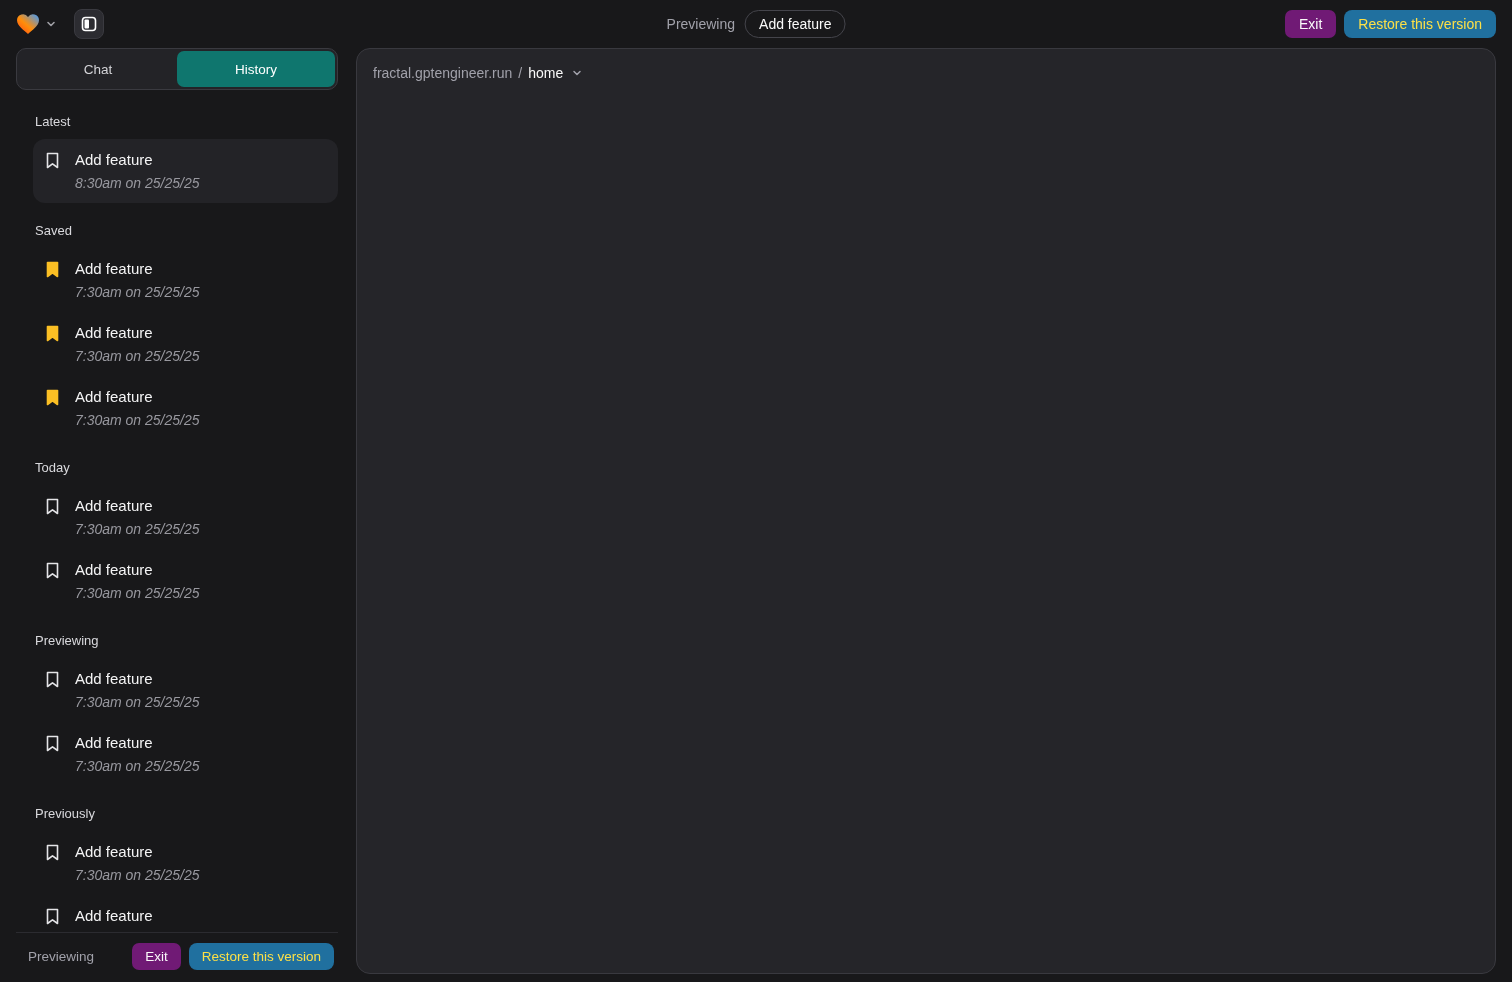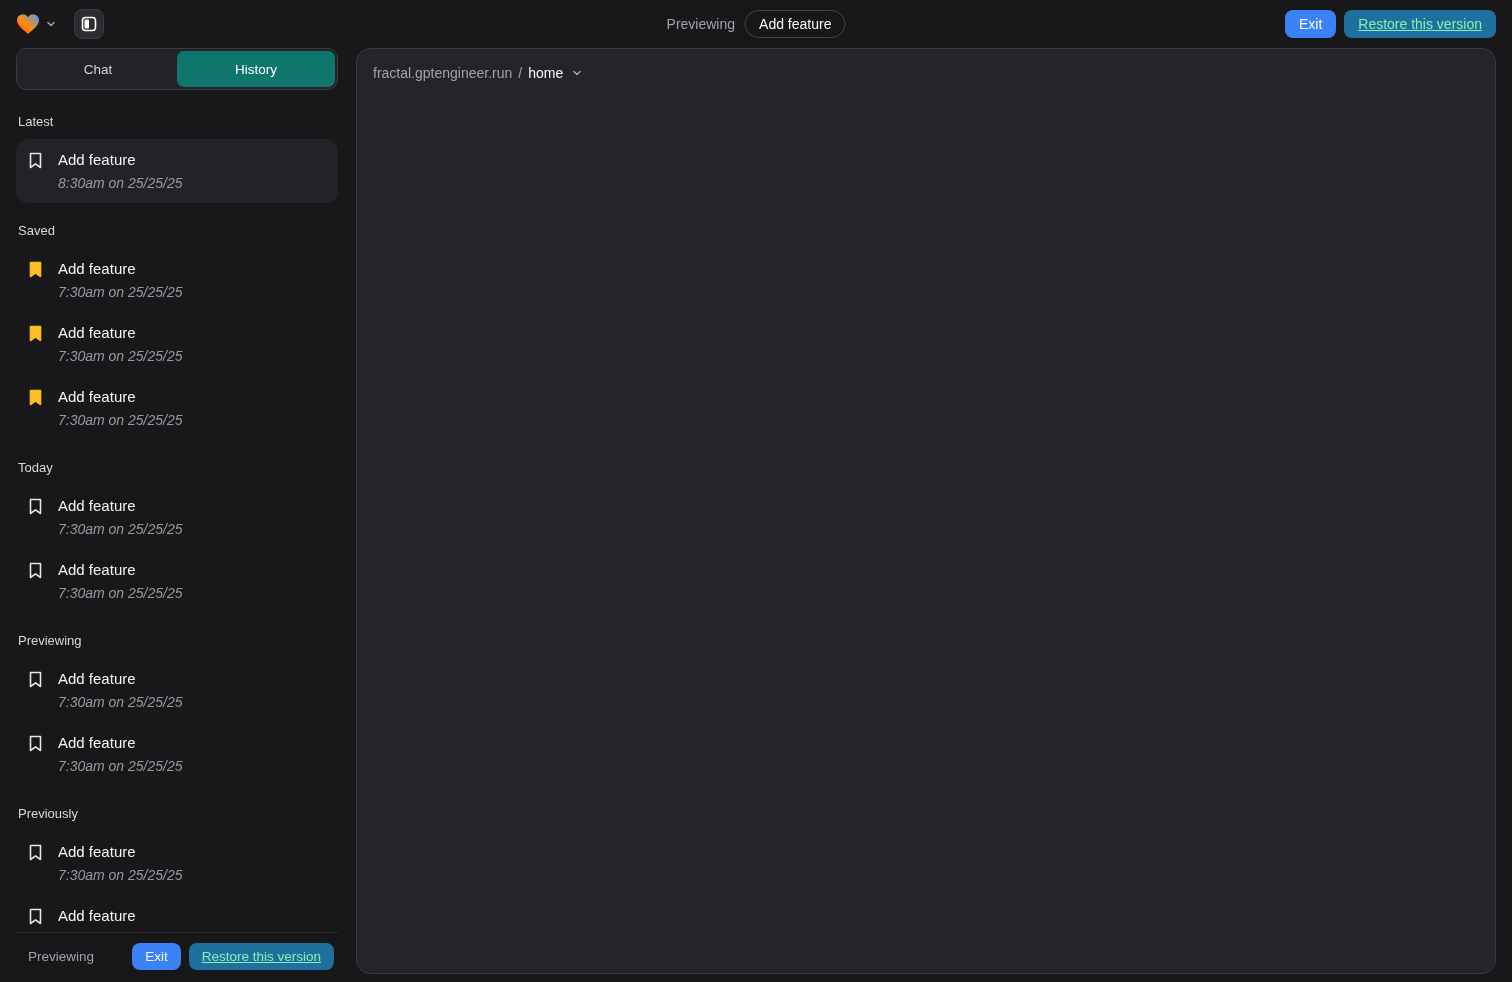--- a/index.html
+++ b/index.html
@@ -33,40 +33,40 @@
   .version-badge{
     border:1px solid #44444b; border-radius:999px; padding:5px 13px;
     font-size:14px; font-weight:500; color:#fafafa; background:transparent;
   }
   .topbar-right{ margin-left:auto; display:flex; align-items:center; gap:8px; }
   .btn{
     border:none; border-radius:8px; font-size:14px; font-weight:500;
     padding:6px 14px; cursor:pointer;
     font-family:"Liberation Sans","DejaVu Sans",sans-serif;
   }
-  .btn-dark{ background:#3b82f6; color:#fafafa; }
-  .btn-restore{ background:#20709f; color:#86efac;text-decoration:underline; }
+  .btn-dark{ background:#701a75; color:#fafafa;border-radius:7px; }
+  .btn-restore{ background:#20709f; color:#fde047; }
 
   
   .sidebar{
     position:absolute; top:48px; left:16px; width:322px; bottom:0;
     display:flex; flex-direction:column;
   }
   .seg{
     display:flex; background:#232327; border:1px solid #3a3a40;
     border-radius:10px; padding:2px; height:42px; flex:none;
   }
   .seg-btn{
     flex:1; border:none; background:transparent; color:#d4d4d8;
     font-size:13.5px; border-radius:7px; cursor:pointer;
     font-family:"Liberation Sans","DejaVu Sans",sans-serif;
   }
   .seg-btn.active{ background:#0f766e; color:#ffffff; font-weight:500; }
 
-  .list{ flex:1; overflow:hidden; padding-top:6px; }
+  .list{ flex:1; overflow:hidden; padding-top:6px;margin-left:17px; }
   .sec-label{ font-size:13px; color:#d9d9dd; margin:20px 2px 10px; }
   .list .sec-label:first-child{ margin-top:18px; }
   .item{
     display:grid; grid-template-columns:22px 1fr; column-gap:8px;
     padding:10px 12px; border-radius:12px; cursor:pointer; align-items:start;
   }
   .item.highlighted{ background:#232327; }
   .bm{ margin-top:3px; }
   .bm svg{ stroke:#e4e4e7; fill:none; }
   .bm.filled svg{ stroke:#fbbf24; fill:#fbbf24; }

